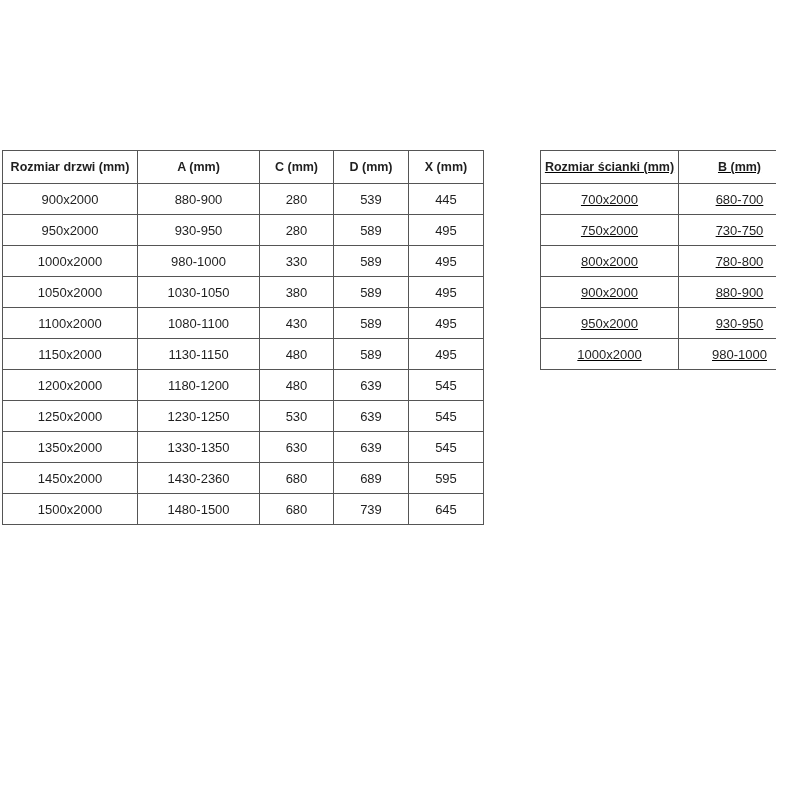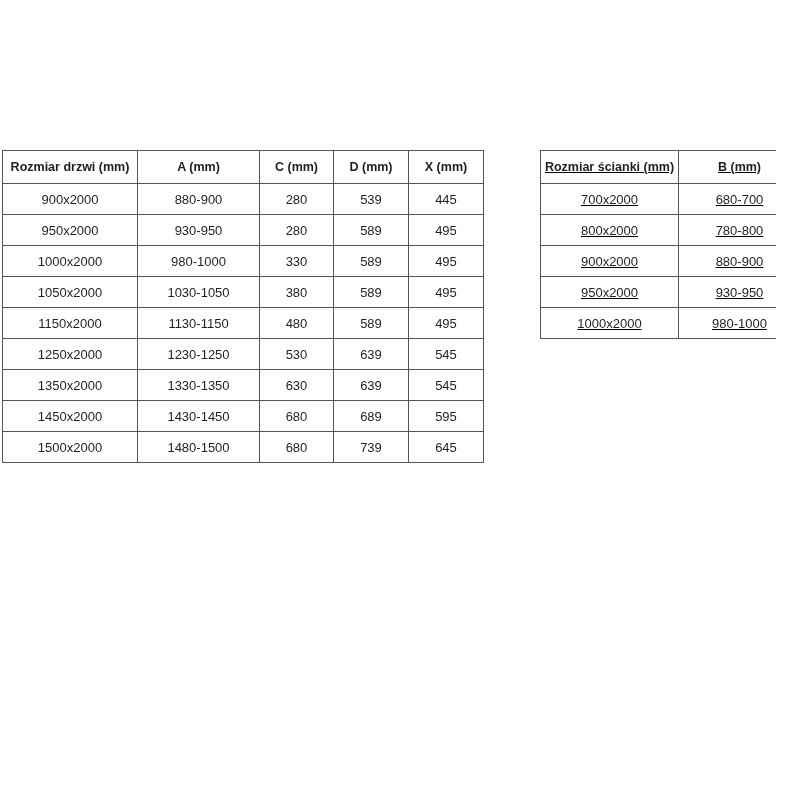--- a/index.html
+++ b/index.html
@@ -107,43 +107,57 @@
           <td>495</td>
         </tr>
         <tr>
           <td>1050x2000</td>
           <td>1030-1050</td>
           <td>380</td>
           <td>589</td>
           <td>495</td>
         </tr>
         <tr>
+          <td>1100x2000</td>
+          <td>1080-1100</td>
+          <td>430</td>
+          <td>589</td>
+          <td>495</td>
+        </tr>
+        <tr>
           <td>1150x2000</td>
           <td>1130-1150</td>
           <td>480</td>
           <td>589</td>
           <td>495</td>
+        </tr>
+        <tr>
+          <td>1200x2000</td>
+          <td>1180-1200</td>
+          <td>480</td>
+          <td>639</td>
+          <td>545</td>
         </tr>
         <tr>
           <td>1250x2000</td>
           <td>1230-1250</td>
           <td>530</td>
           <td>639</td>
           <td>545</td>
         </tr>
         <tr>
           <td>1350x2000</td>
           <td>1330-1350</td>
           <td>630</td>
           <td>639</td>
           <td>545</td>
         </tr>
         <tr>
           <td>1450x2000</td>
-          <td>1430-1450</td>
+          <td>1430-2360</td>
           <td>680</td>
           <td>689</td>
           <td>595</td>
         </tr>
         <tr>
           <td>1500x2000</td>
           <td>1480-1500</td>
           <td>680</td>
           <td>739</td>
           <td>645</td>
@@ -161,20 +175,24 @@
           <th>Rozmiar ścianki (mm)</th>
           <th>B (mm)</th>
         </tr>
       </thead>
       <tbody>
         <tr>
           <td>700x2000</td>
           <td>680-700</td>
         </tr>
         <tr>
+          <td>750x2000</td>
+          <td>730-750</td>
+        </tr>
+        <tr>
           <td>800x2000</td>
           <td>780-800</td>
         </tr>
         <tr>
           <td>900x2000</td>
           <td>880-900</td>
         </tr>
         <tr>
           <td>950x2000</td>
           <td>930-950</td>

